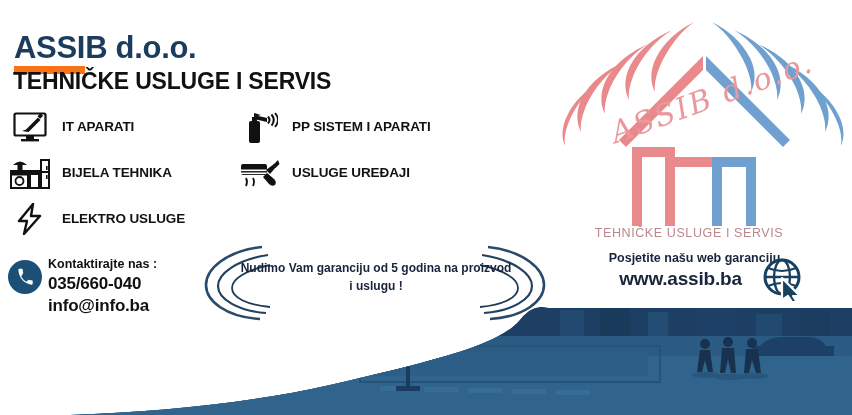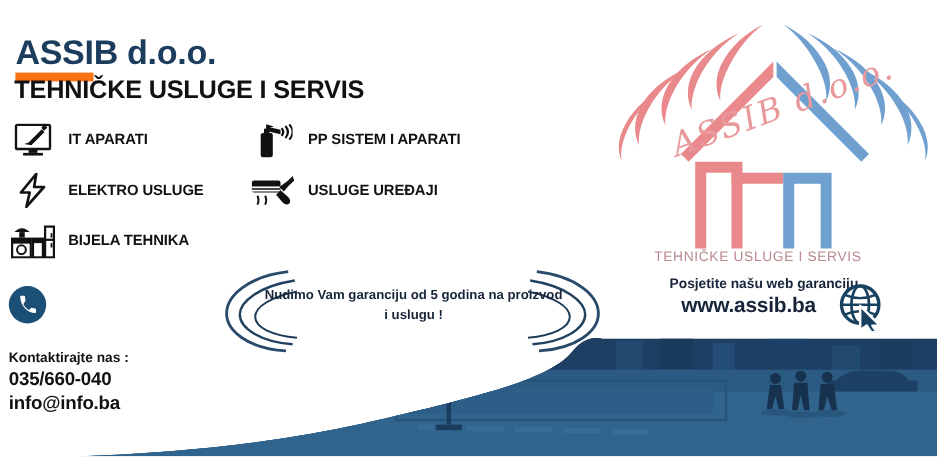--- a/index.html
+++ b/index.html
@@ -48,21 +48,21 @@
     font-weight: bold;
     color: #111111;
     letter-spacing: -0.2px;
     white-space: nowrap;
   }
 
   
   .services { position: absolute; left: 0; top: 104px; width: 540px; }
   .svc-col { position: absolute; top: 0; }
   .svc-col.left  { left: 10px;  width: 230px; }
-  .svc-col.right { left: 228px; width: 300px; }
+  .svc-col.right { left: 240px; width: 300px; }
   .svc-row {
     display: flex;
     align-items: center;
     gap: 12px;
     height: 46px;
   }
   .svc-ico {
     width: 40px; min-width: 40px; height: 36px;
     display: flex; align-items: center; justify-content: center;
   }
@@ -73,21 +73,21 @@
     color: #111111;
     line-height: 1.18;
     letter-spacing: -0.1px;
   }
   .svc-row.tall { height: 50px; align-items: center; }
 
   
   .contact {
     position: absolute;
     left: 8px; top: 256px;
-    display: flex; align-items: flex-start; gap: 23px; flex-direction: column;
+    display: flex; align-items: flex-start; gap: 6px;
   }
   .phone-circle {
     width: 34px; height: 34px; border-radius: 50%;
     background: #1c4f76;
     display: flex; align-items: center; justify-content: center;
     margin-top: 4px;
   }
   .contact-lines { padding-top: 0px; }
   .contact-lead {
     font-size: 12.5px; font-weight: bold; color: #111; line-height: 1.35;
@@ -248,49 +248,49 @@
         <span class="svc-ico">
           <svg width="34" height="30" viewBox="0 0 34 30">
             <rect x="1.5" y="1.5" width="31" height="22" rx="1.5" fill="none" stroke="#111" stroke-width="2.2"></rect>
             <rect x="13" y="24" width="8" height="3" fill="#111"></rect>
             <rect x="8" y="27" width="18" height="2.4" fill="#111"></rect>
             <path d="M9,19 l4,-1.5 12,-12 2.5,2.5 -12,12 z" fill="#111"></path>
             <path d="M24.5,4.2 l3,-3 2.6,2.6 -3,3 z" fill="#111"></path>
           </svg>
         </span>
         <span class="svc-label">IT APARATI</span>
-      </div>
-
-      <div class="svc-row">
-        <span class="svc-ico">
-          <svg width="28" height="32" viewBox="0 0 28 32">
-            <path d="M17,1 L3,18 L11,18 L8,31 L24,13 L15,13 Z" fill="none" stroke="#111" stroke-width="2.4" stroke-linejoin="round"></path>
-          </svg>
-        </span>
-        <span class="svc-label">ELEKTRO USLUGE</span>
       </div>
 
       <div class="svc-row">
         <span class="svc-ico">
           <svg width="40" height="32" viewBox="0 0 40 32">
             <path d="M3,8 q7,-7 14,0 z" fill="#111"></path>
             <rect x="7.5" y="8" width="5" height="5" fill="#111"></rect>
             <rect x="1" y="14" width="17" height="17" fill="none" stroke="#111" stroke-width="2"></rect>
             <rect x="1" y="14" width="17" height="4.5" fill="#111"></rect>
             <circle cx="9.5" cy="24" r="4" fill="none" stroke="#111" stroke-width="1.8"></circle>
             <rect x="20" y="14" width="9" height="17" fill="none" stroke="#111" stroke-width="2"></rect>
             <rect x="20" y="14" width="9" height="4" fill="#111"></rect>
             <rect x="31" y="3" width="8" height="28" fill="none" stroke="#111" stroke-width="2"></rect>
             <rect x="31" y="14" width="8" height="2" fill="#111"></rect>
             <rect x="36" y="9" width="1.6" height="4" fill="#111"></rect>
             <rect x="36" y="18" width="1.6" height="4" fill="#111"></rect>
           </svg>
         </span>
         <span class="svc-label">BIJELA TEHNIKA</span>
       </div>
+
+      <div class="svc-row">
+        <span class="svc-ico">
+          <svg width="28" height="32" viewBox="0 0 28 32">
+            <path d="M17,1 L3,18 L11,18 L8,31 L24,13 L15,13 Z" fill="none" stroke="#111" stroke-width="2.4" stroke-linejoin="round"></path>
+          </svg>
+        </span>
+        <span class="svc-label">ELEKTRO USLUGE</span>
+      </div>
     </div>
 
     <div class="svc-col right">
 
       <div class="svc-row">
         <span class="svc-ico">
           <svg width="36" height="34" viewBox="0 0 36 34">
             <rect x="7" y="11" width="11" height="22" rx="2" fill="#111"></rect>
             <rect x="10" y="7" width="5" height="5" fill="#111"></rect>
             <path d="M12,7 L12,3 L19,5 Z" fill="#111"></path>

